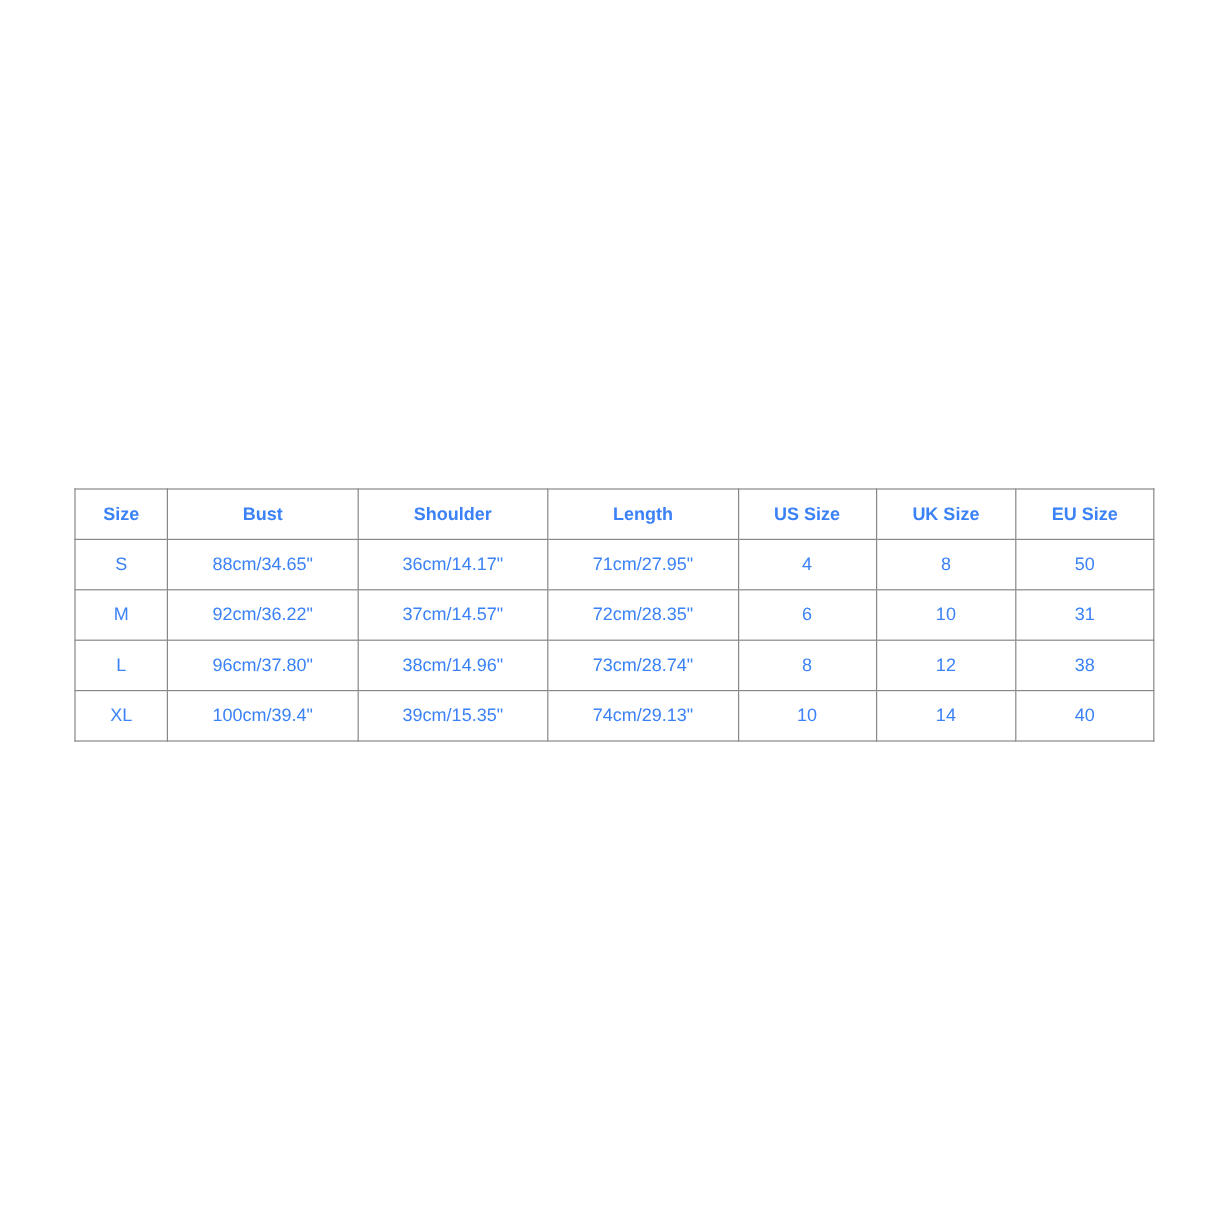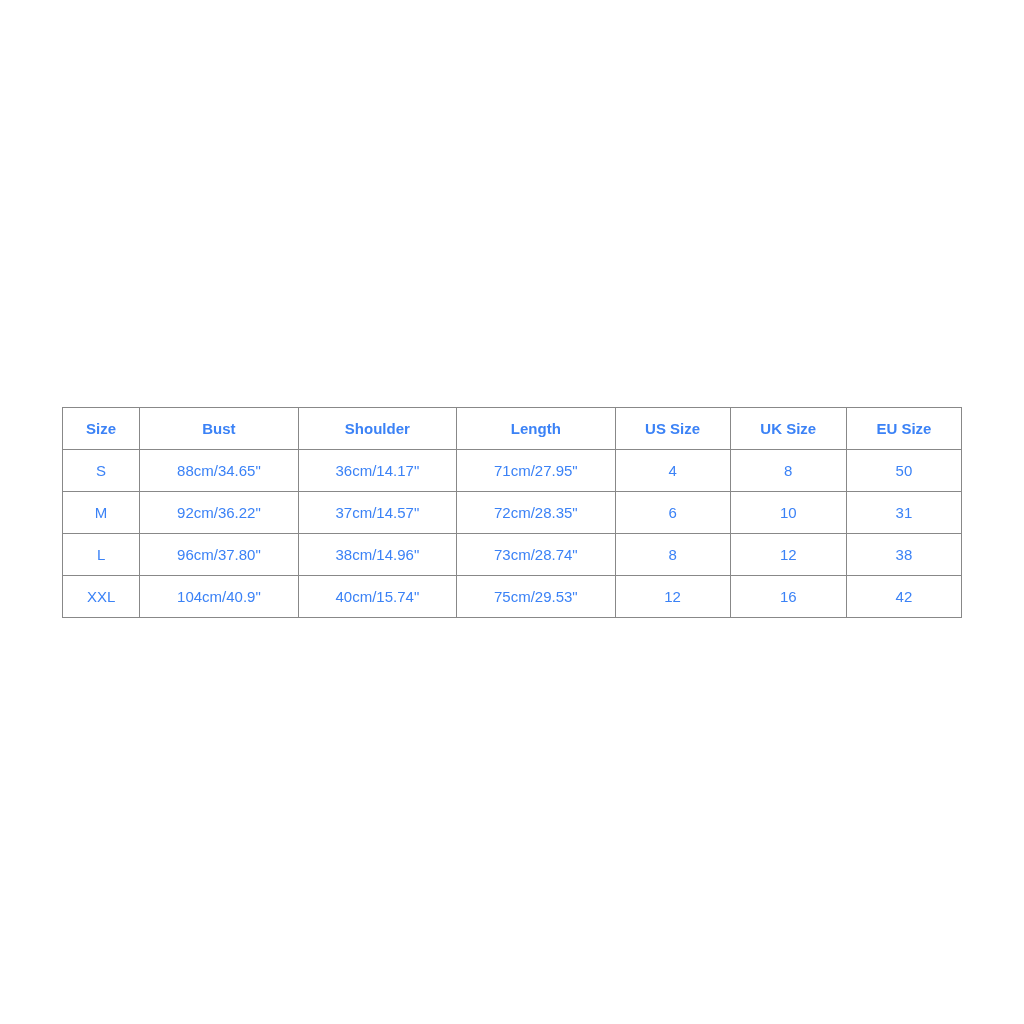--- a/index.html
+++ b/index.html
@@ -82,23 +82,23 @@
         <tr>
           <td>L</td>
           <td>96cm/37.80"</td>
           <td>38cm/14.96"</td>
           <td>73cm/28.74"</td>
           <td>8</td>
           <td>12</td>
           <td>38</td>
         </tr>
         <tr>
-          <td>XXL</td>
-          <td>104cm/40.9"</td>
-          <td>40cm/15.74"</td>
-          <td>75cm/29.53"</td>
-          <td>12</td>
-          <td>16</td>
-          <td>42</td>
+          <td>XL</td>
+          <td>100cm/39.4"</td>
+          <td>39cm/15.35"</td>
+          <td>74cm/29.13"</td>
+          <td>10</td>
+          <td>14</td>
+          <td>40</td>
         </tr>
       </tbody>
   </table>
 </div>
 
 </body></html>

